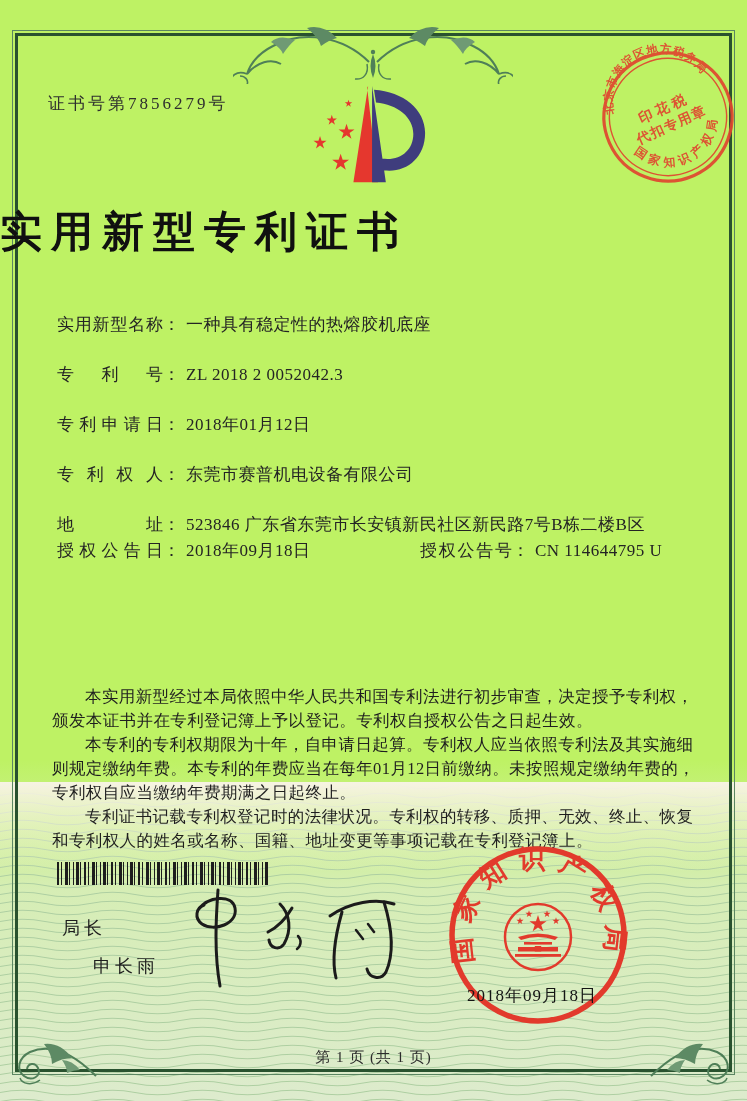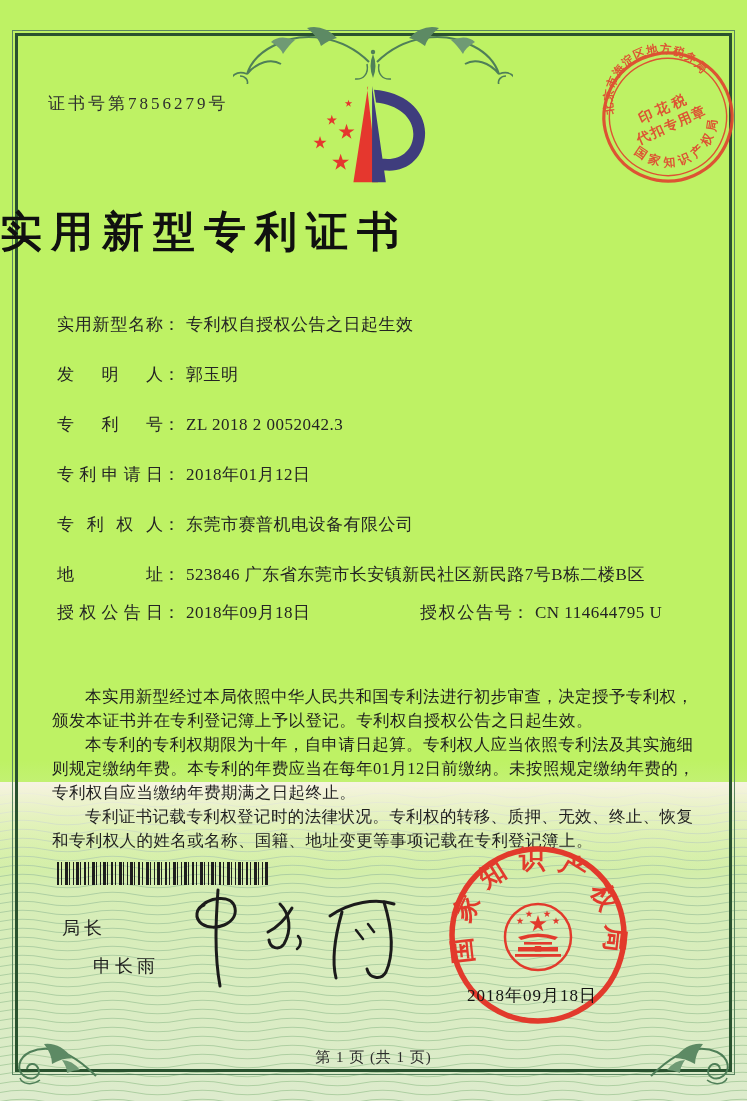--- a/index.html
+++ b/index.html
@@ -33,21 +33,21 @@
   
   .cert-no{position:absolute;left:48px;top:92px;font-size:17px;letter-spacing:3px;color:#2e2e2e;z-index:3;}
   .logo{position:absolute;left:306px;top:80px;z-index:3;}
   .title{
     position:absolute;left:0;width:747px;top:204px;
     font-size:42px;font-weight:700;letter-spacing:9px;color:#101010;z-index:3;
   }
   
   .fields{position:absolute;left:57px;top:312px;width:645px;font-size:17px;color:#242424;z-index:3;line-height:26px;}
   .row{margin-bottom:24px;}
-  .row-address{margin-bottom:12px;}
+  .row-address{margin-bottom:0;}
   .flabel{display:inline-block;width:106px;text-align:justify;text-align-last:justify;vertical-align:top;}
   .fcolon{display:inline-block;margin-right:6px;}
   .fvalue{letter-spacing:0.5px;}
   .row-grant{position:relative;}
   .grant-right{position:absolute;left:363px;top:0;white-space:nowrap;}
   .grant-right .flabel{width:92px;}
   
   .paragraphs{position:absolute;left:52px;width:645px;top:685px;z-index:3;}
   .paragraphs p{margin:0;font-size:16.5px;line-height:24px;text-indent:2em;color:#1f1f1f;letter-spacing:0.4px;}
   
@@ -146,24 +146,21 @@
       <use href="#lstar" transform="translate(40,53) scale(8.5)"></use>
       <use href="#lstar" transform="translate(13,64) scale(7)"></use>
       <use href="#lstar" transform="translate(34,84) scale(9)"></use>
     </g>
   </svg>
 
   <div class="title">实用新型专利证书</div>
 
   <div class="fields">
     <div class="row">
-      <span class="flabel">实用新型名称</span><span class="fcolon">：</span><span class="fvalue">专利权自授权公告之日起生效</span>
-    </div>
-    <div class="row">
-      <span class="flabel">发明人</span><span class="fcolon">：</span><span class="fvalue">郭玉明</span>
+      <span class="flabel">实用新型名称</span><span class="fcolon">：</span><span class="fvalue">一种具有稳定性的热熔胶机底座</span>
     </div>
     <div class="row">
       <span class="flabel">专利号</span><span class="fcolon">：</span><span class="fvalue">ZL 2018 2 0052042.3</span>
     </div>
     <div class="row">
       <span class="flabel">专利申请日</span><span class="fcolon">：</span><span class="fvalue">2018年01月12日</span>
     </div>
     <div class="row">
       <span class="flabel">专利权人</span><span class="fcolon">：</span><span class="fvalue">东莞市赛普机电设备有限公司</span>
     </div>

